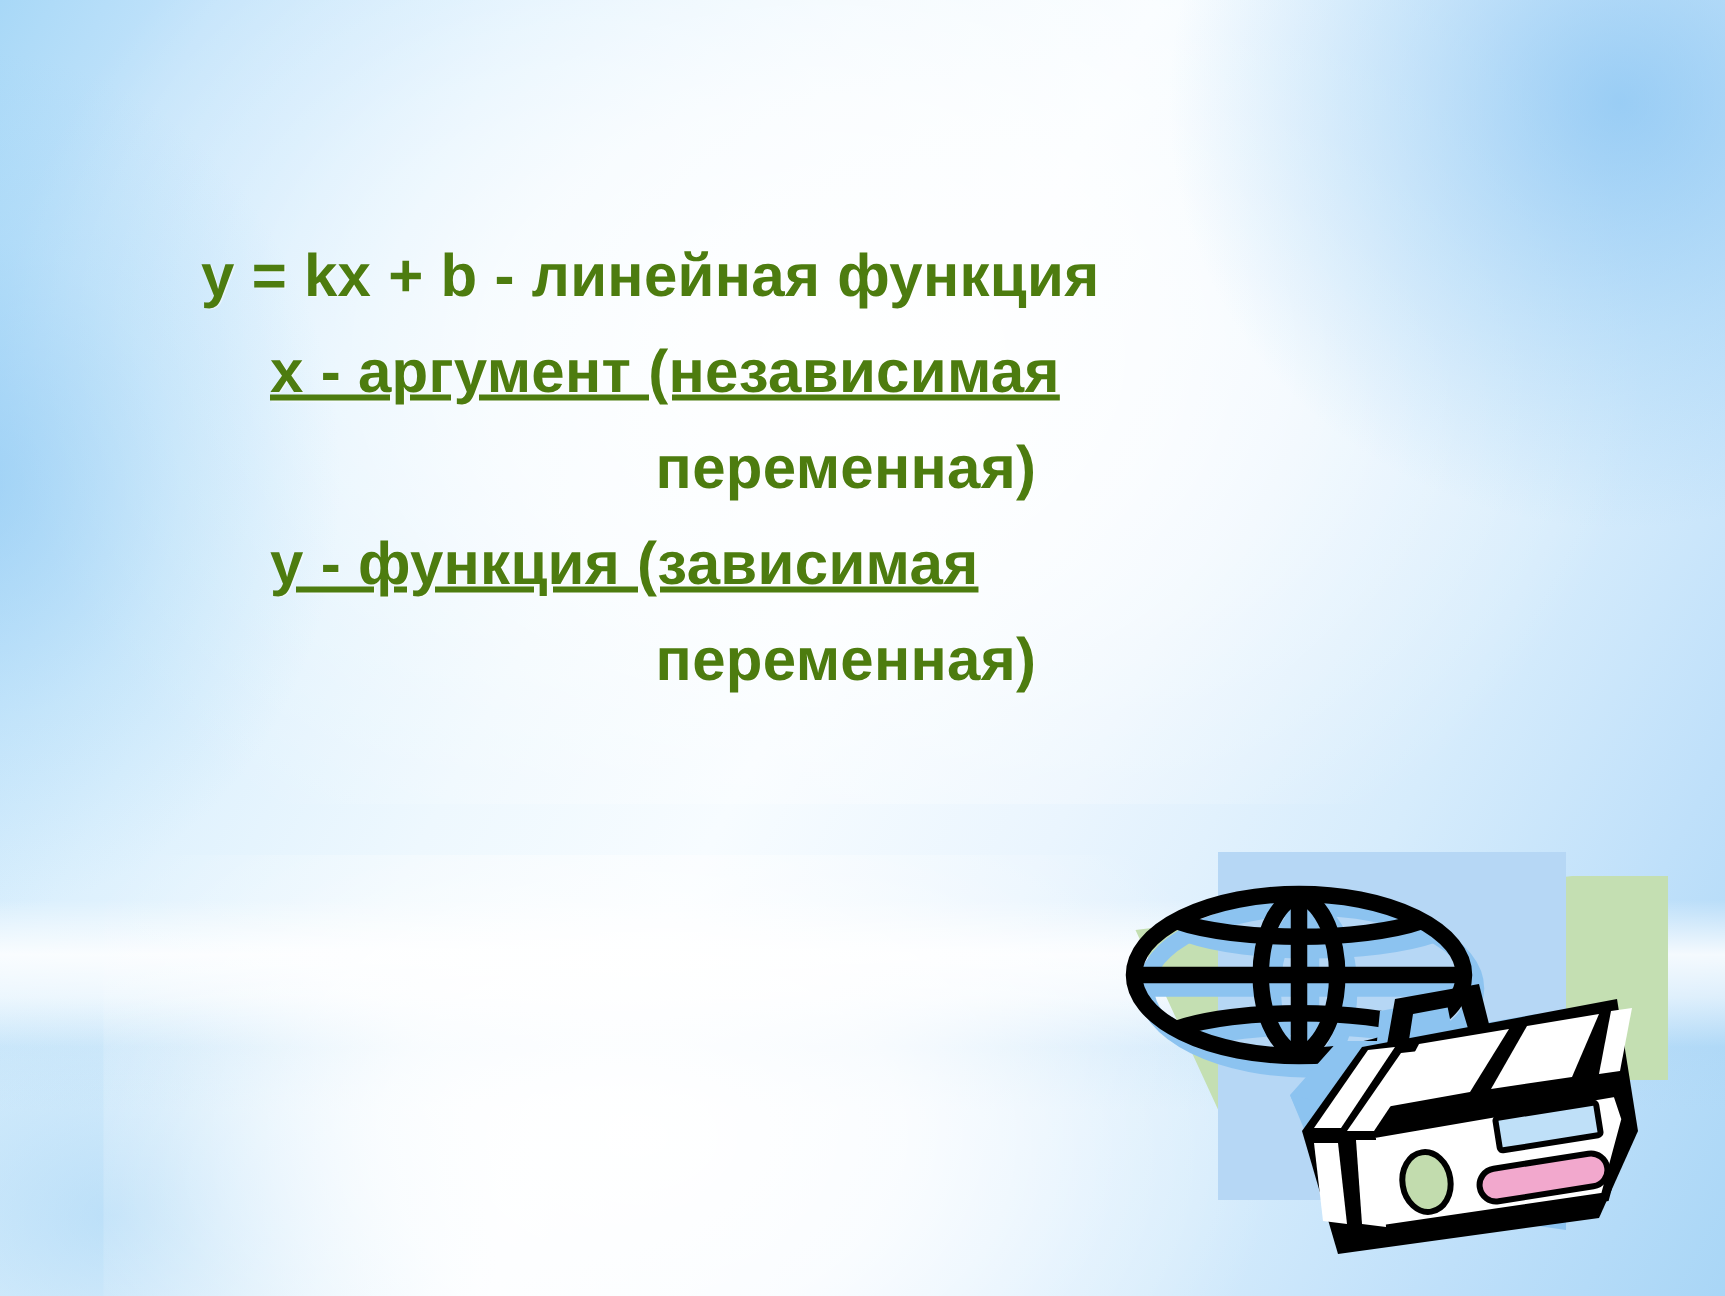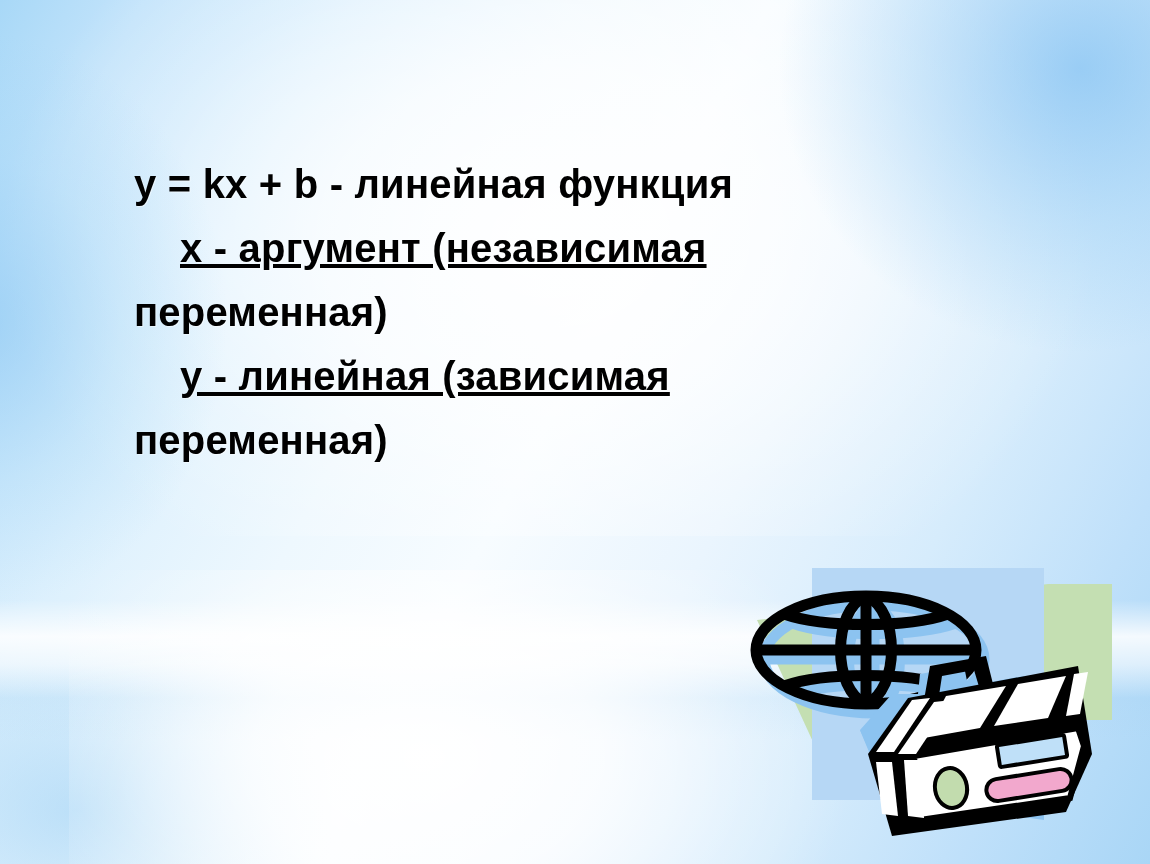--- a/index.html
+++ b/index.html
@@ -108,31 +108,31 @@
   }
 
   
   .text-block {
     position: absolute;
     left: 134px;
     top: 148px;
     width: 860px;
   }
   .line {
-    color: #000000;
+    color: #4d7c0f;
     font-weight: bold;
     font-size: 40px;
     line-height: 72px;
     white-space: pre-wrap;
     letter-spacing: 0.2px;
     text-shadow: 1px 1px 0 rgba(255,255,255,0.45);
   }
   .line.ind-0 { padding-left: 0px; }
   .line.ind-1 { padding-left: 46px; text-decoration: underline; }
-  .line.wrap  { padding-left: 0px; margin-top: -8px; }
+  .line.wrap  { padding-left: 0px; margin-top: -8px; text-align: center; }
   .line.tight { margin-top: -8px; }
 
   
   .clipart {
     position: absolute;
     left: 748px;
     top: 548px;
     width: 402px;
     height: 316px;
   }
@@ -148,21 +148,21 @@
   <div class="bg-glow-topright"></div>
   <div class="bg-glow-left"></div>
   <div class="bg-bottomleft"></div>
   <div class="bg-band"></div>
   <div class="bg-glow-bottom"></div>
 
   <div class="text-block">
     <div class="line ind-0">y = kx + b - линейная функция</div>
     <div class="line ind-1 tight">x - аргумент (независимая</div>
     <div class="line wrap">переменная)</div>
-    <div class="line ind-1 tight">y - линейная (зависимая</div>
+    <div class="line ind-1 tight">y - функция (зависимая</div>
     <div class="line wrap">переменная)</div>
   </div>
 
   <div class="clipart">
     <svg width="402" height="316" viewBox="0 0 402 316" xmlns="http://www.w3.org/2000/svg">
 
       <polygon points="9,72 300,36 364,36 364,172 296,172 66,196" fill="#c4dfb2"></polygon>
 
       <rect x="64" y="20" width="232" height="232" fill="#b6d7f5"></rect>
 

